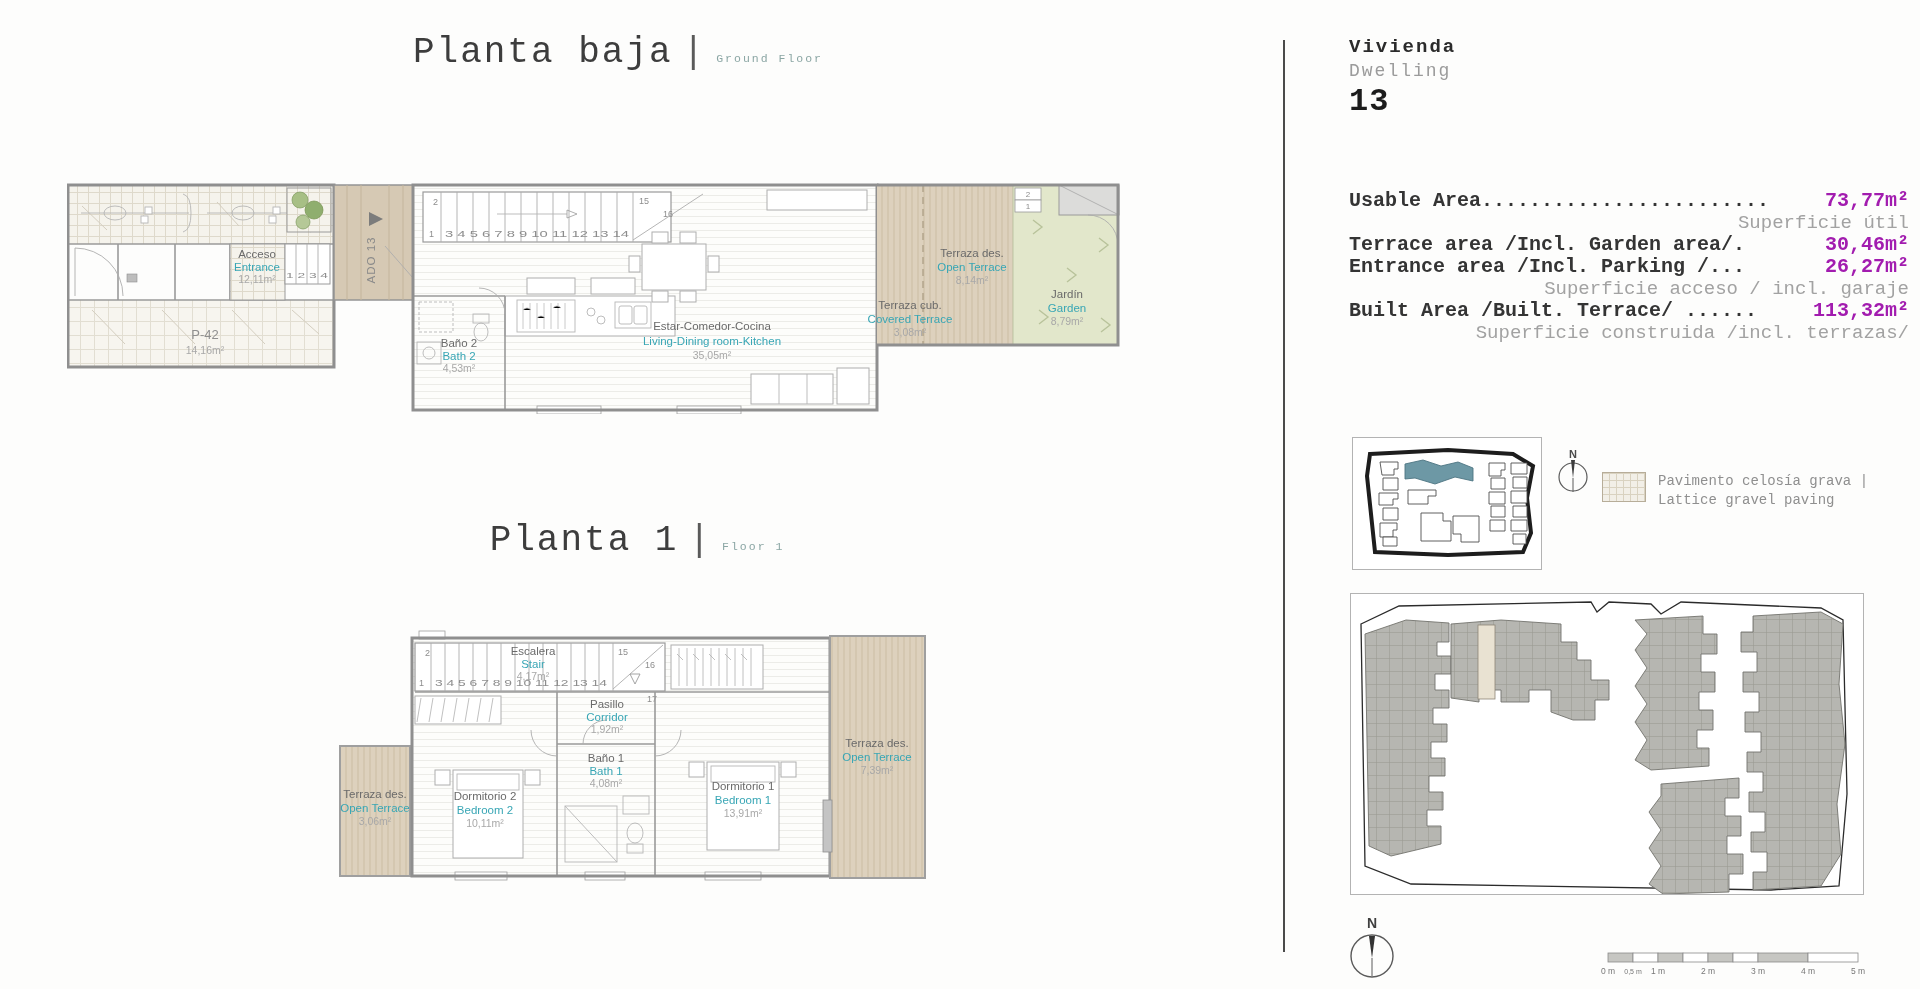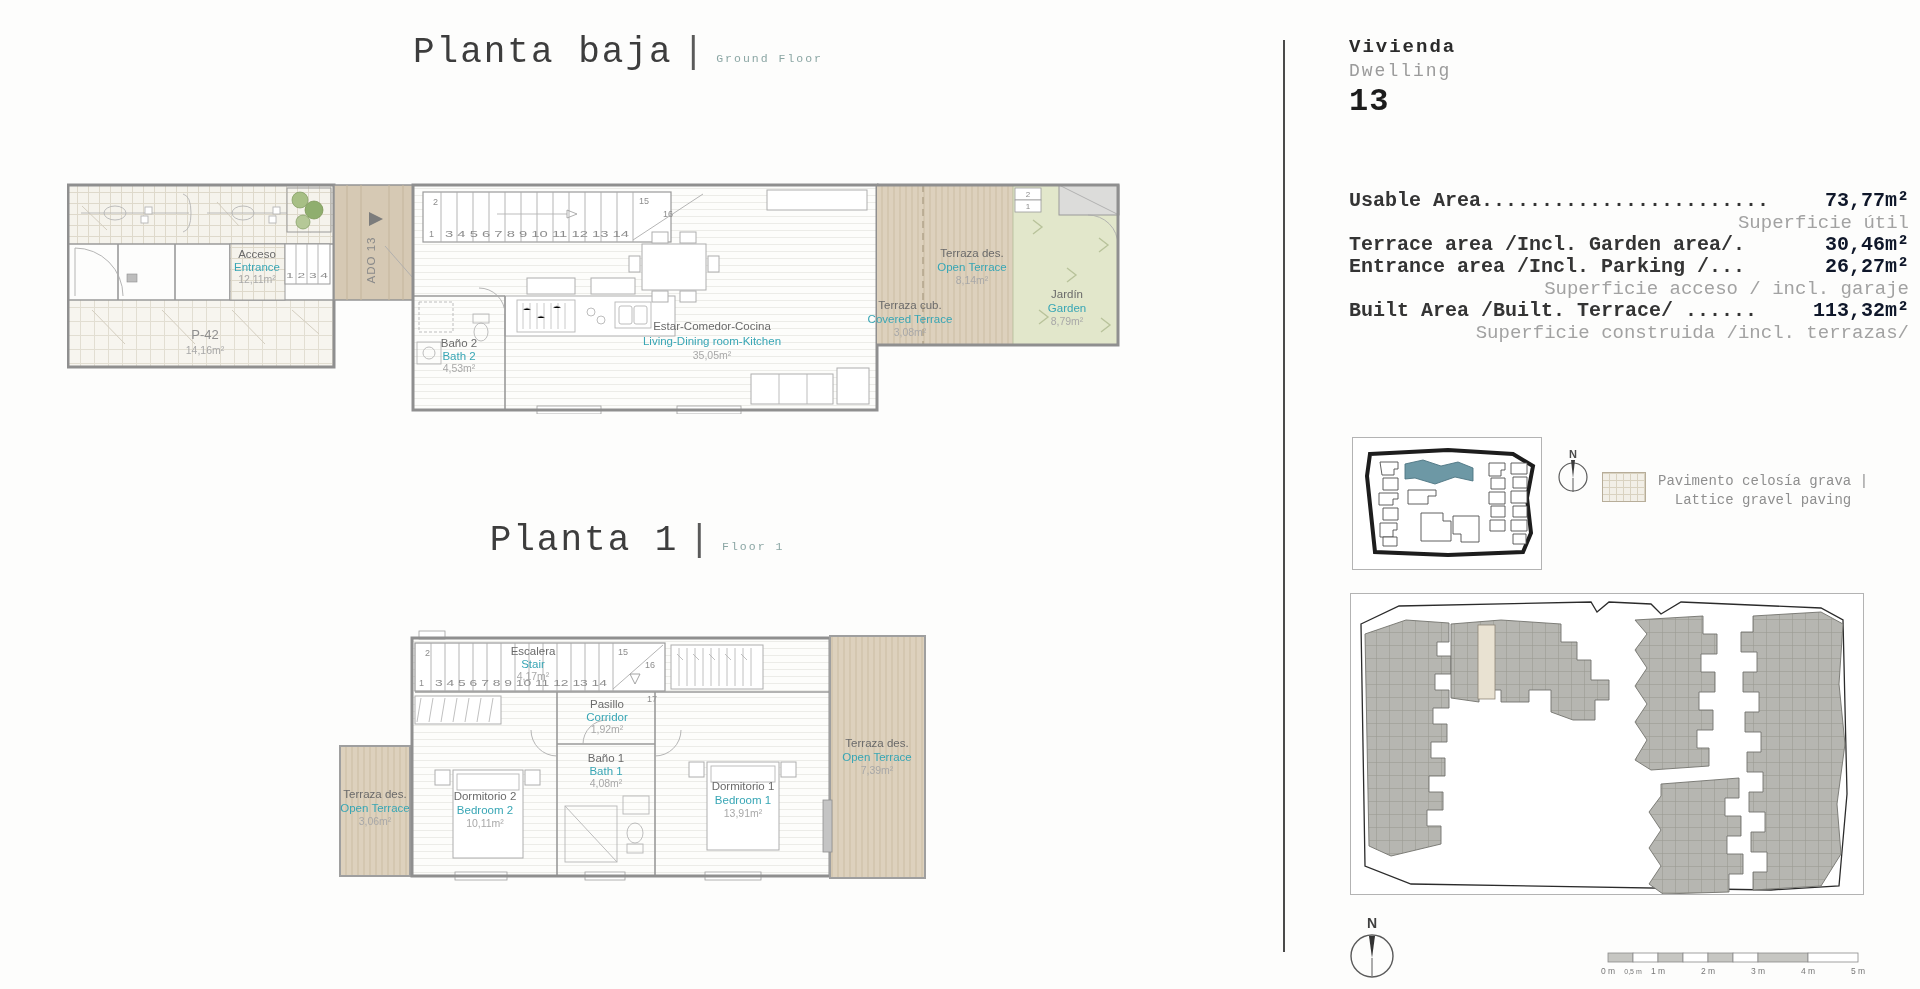--- a/index.html
+++ b/index.html
@@ -12,23 +12,23 @@
   .ptitle .en{color:#8ba6a4;}
   
   .divider{width:2px;background:#4a4a4a;}
   
   .dw-es{font-size:19px;font-weight:bold;color:#2b2b2b;letter-spacing:2px;}
   .dw-en{font-size:18px;color:#9b9b9b;letter-spacing:2px;margin-top:3px;}
   .dw-num{font-size:32px;font-weight:bold;color:#1c1c1c;margin-top:2px;letter-spacing:1px;}
   .areas{width:560px;}
   .arow{display:flex;justify-content:space-between;font-size:20px;font-weight:bold;color:#343434;
         line-height:22px;white-space:nowrap;}
-  .aval{font-weight:bold;color:#0f172a;}
+  .aval{font-weight:bold;color:#a21caf;}
   .asub{font-size:19px;color:#a2a2a2;line-height:22px;white-space:nowrap;}
-  .legend-item{display:flex;align-items:flex-start;margin-bottom:18px;text-align:center;}
+  .legend-item{display:flex;align-items:flex-start;margin-bottom:18px;}
   .sw{width:42px;height:28px;margin-right:12px;flex:0 0 auto;}
   .sw1{background-color:#f2efe7;border:1px solid #b7ad99;
        background-image:repeating-linear-gradient(0deg,transparent 0 6px,#d9d2c0 6px 7px),
                         repeating-linear-gradient(90deg,transparent 0 6px,#d9d2c0 6px 7px);}
   .sw2{background:#e2e7c9;border:1px solid #bcc49e;}
   .legend-text{font-size:14px;color:#8f8f8f;line-height:19px;white-space:nowrap;}
   .boxed{border:1px solid #b3b3b3;background:#fff;}
   
   svg text{font-family:"Liberation Sans","DejaVu Sans",sans-serif;}
   .es{fill:#6a6a6a;font-size:11.5px;}

